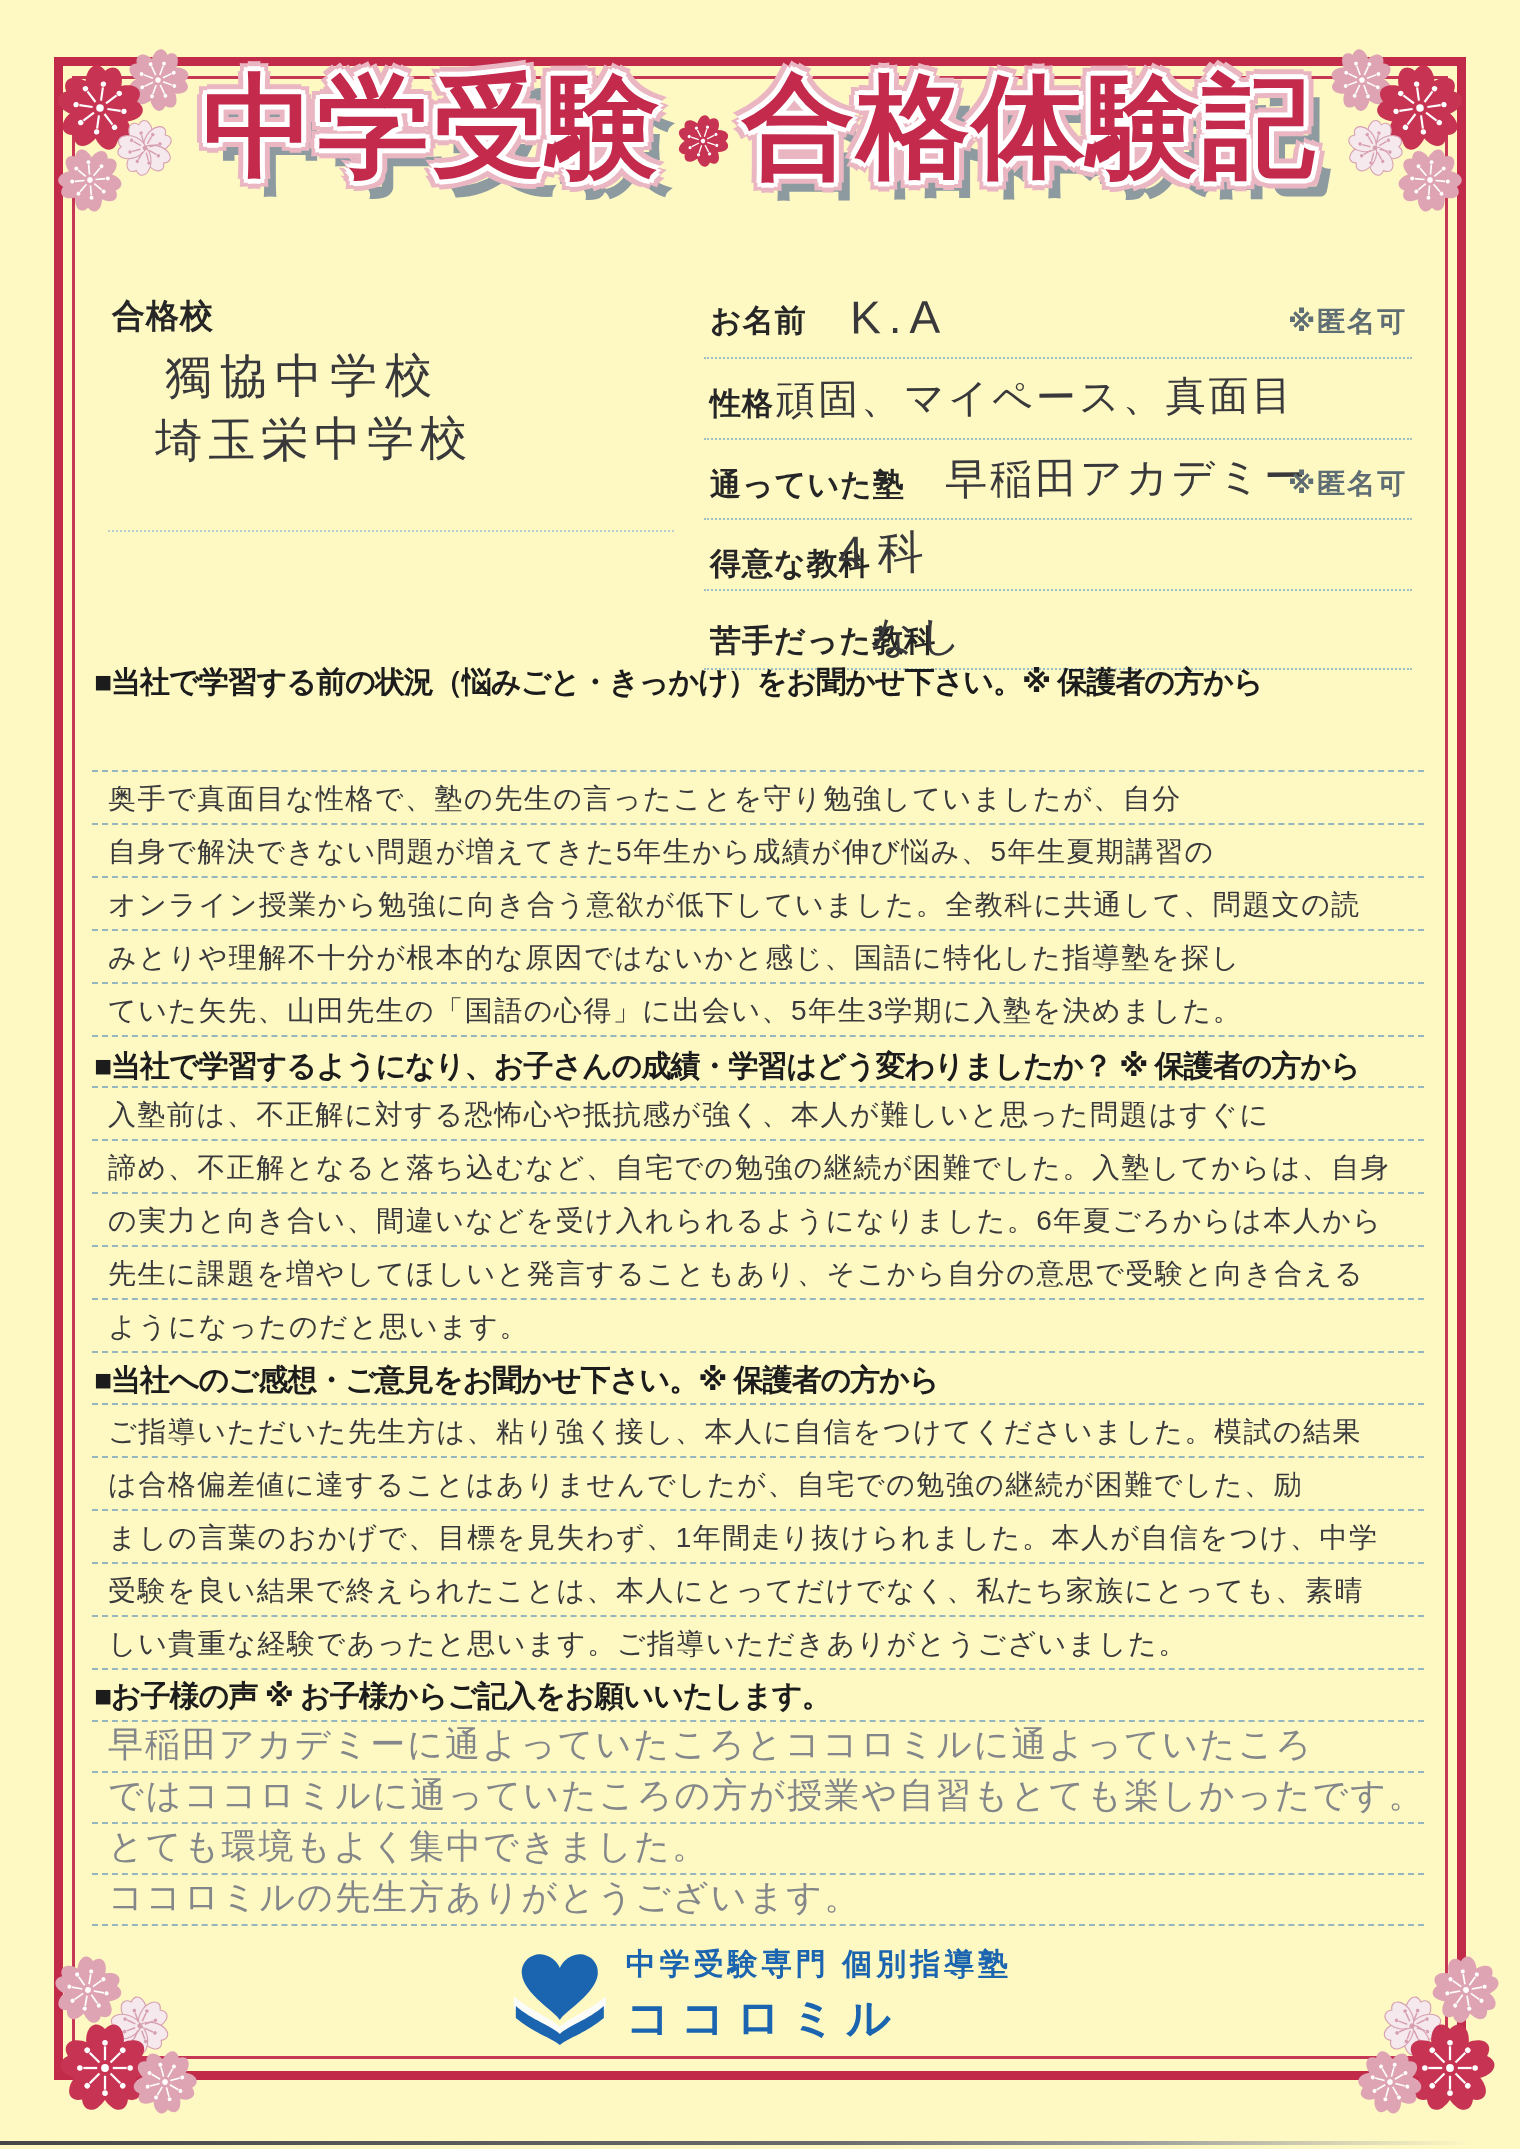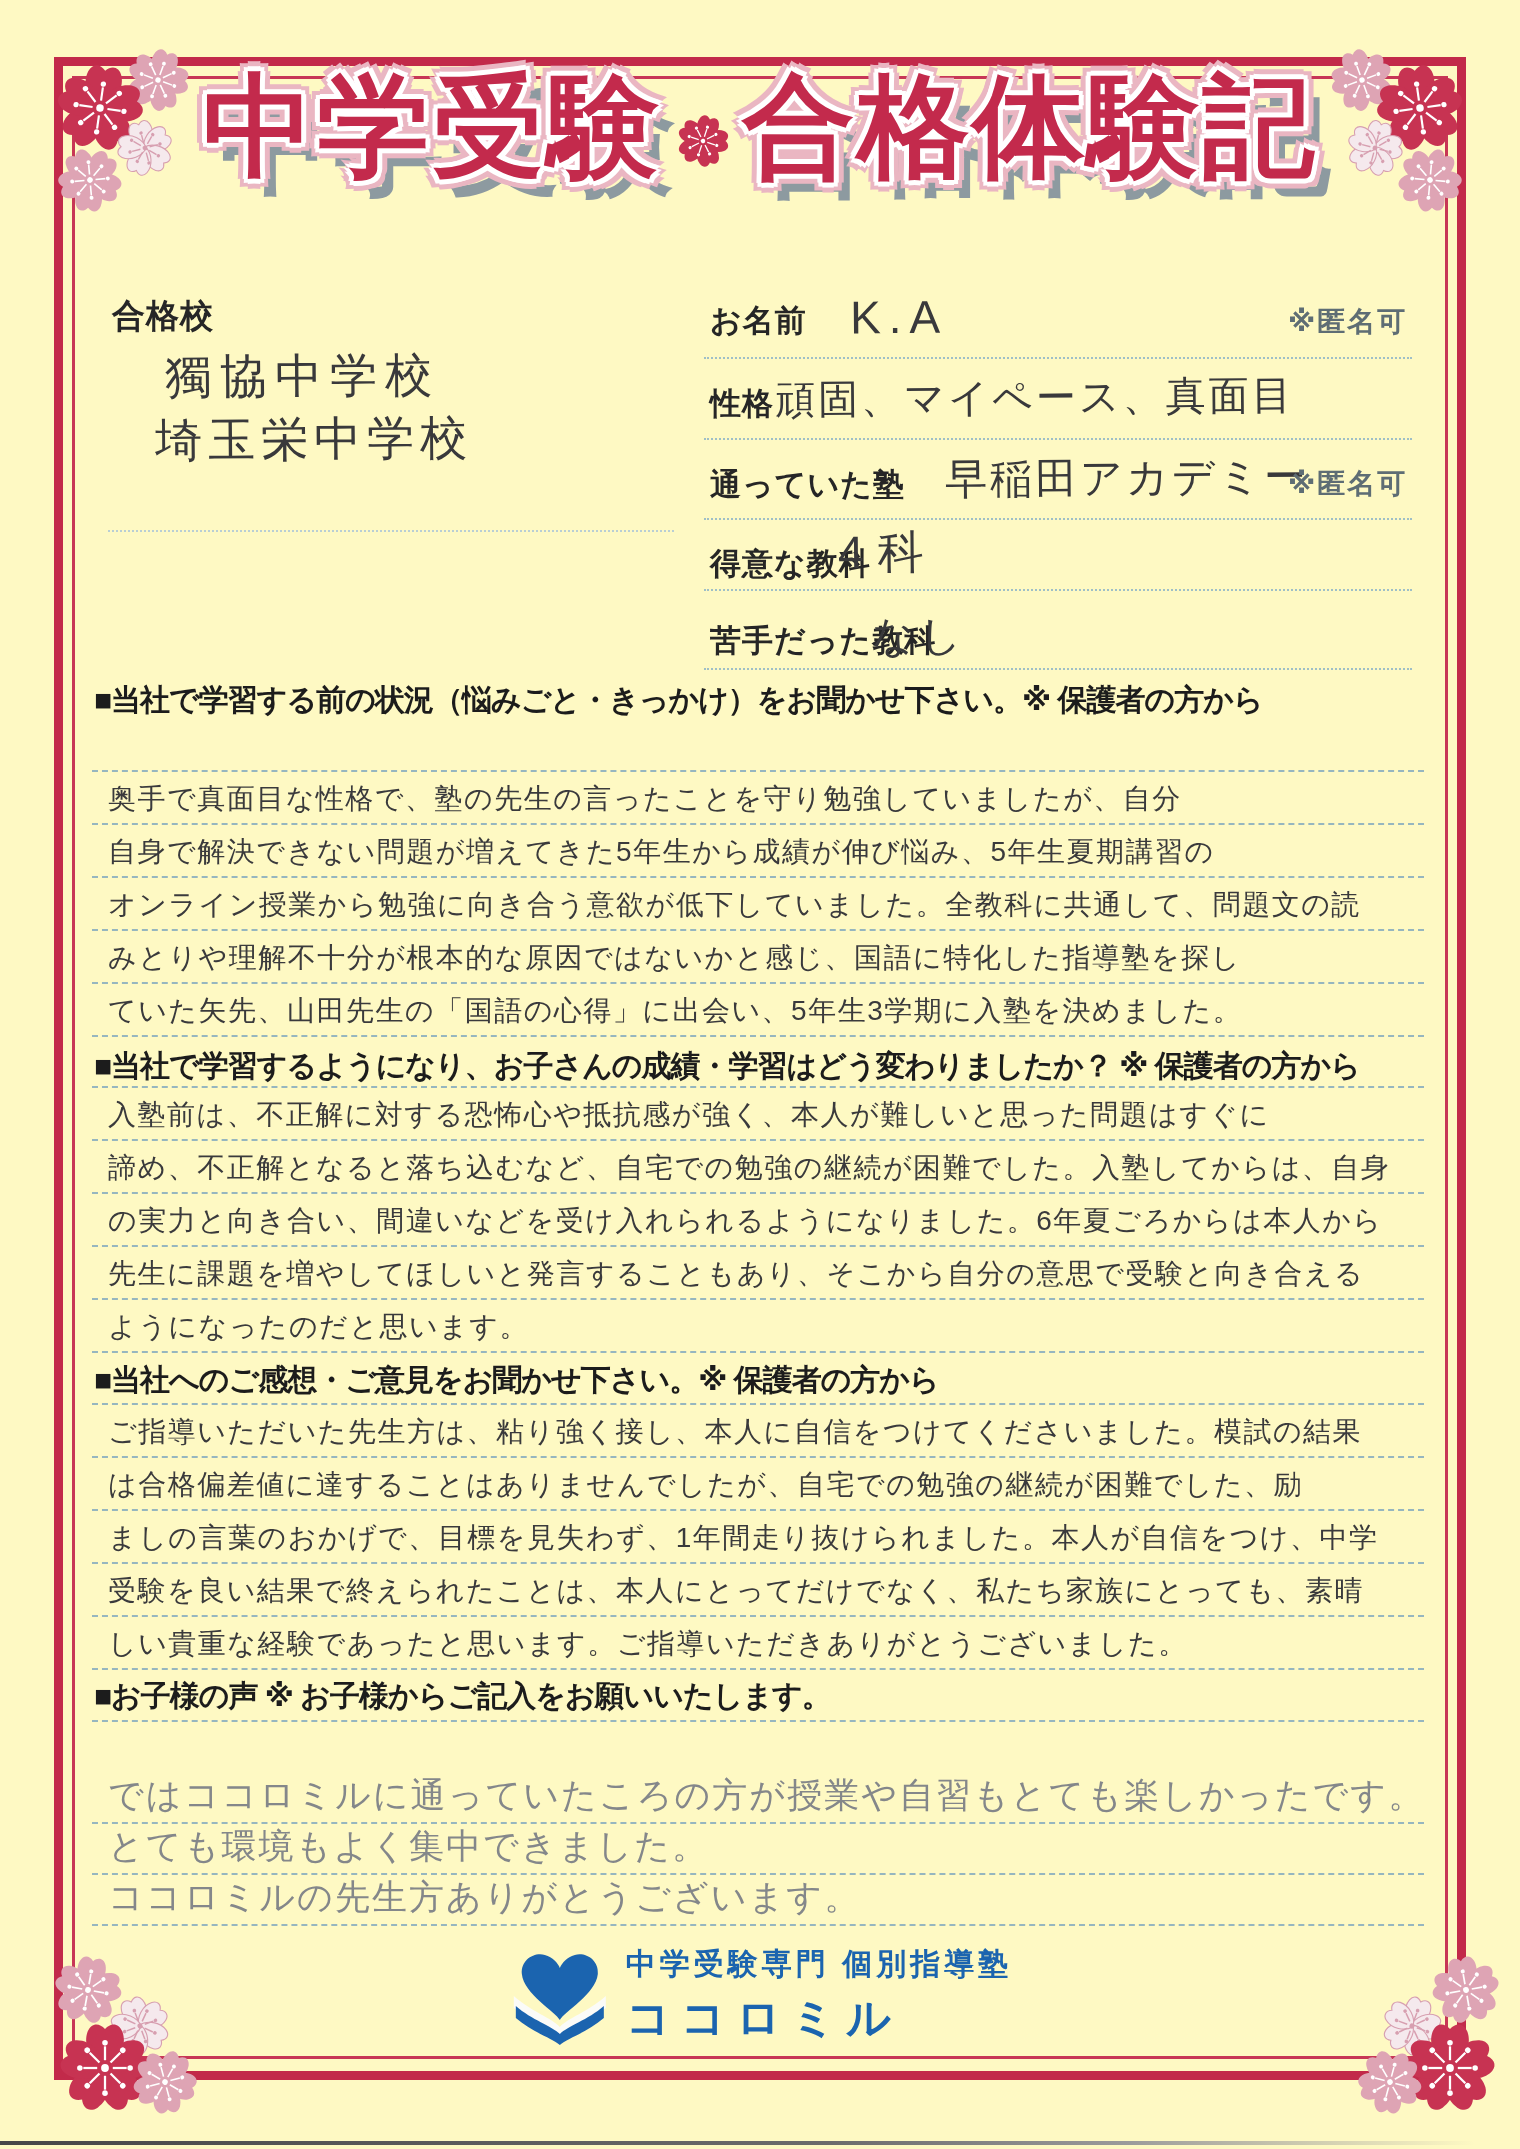--- a/index.html
+++ b/index.html
@@ -237,21 +237,21 @@
   <div class="fline" style="left:704px;top:518px;width:708px"></div>
 
   <div class="flabel" style="left:710px;top:543px">得意な教科</div>
   <div class="hw" style="left:838px;top:522px;font-size:46px;letter-spacing:14px">4科</div>
   <div class="fline" style="left:704px;top:589px;width:708px"></div>
 
   <div class="flabel" style="left:710px;top:620px">苦手だった教科</div>
   <div class="hw" style="left:872px;top:608px;font-size:42px;letter-spacing:4px">なし</div>
   <div class="fline" style="left:704px;top:668px;width:708px"></div>
 
-  <div class="sec-head" style="top:680px">■当社で学習する前の状況（悩みごと・きっかけ）をお聞かせ下さい。※ 保護者の方から</div>
+  <div class="sec-head" style="top:662px">■当社で学習する前の状況（悩みごと・きっかけ）をお聞かせ下さい。※ 保護者の方から</div>
   <div class="dash-top" style="top:770px"></div>
   <div class="wrow" style="top:770px">
       <span>奥手で真面目な性格で、塾の先生の言ったことを守り勉強していましたが、自分</span>
     </div>
   <div class="wrow" style="top:823px">
       <span>自身で解決できない問題が増えてきた5年生から成績が伸び悩み、5年生夏期講習の</span>
     </div>
   <div class="wrow" style="top:876px">
       <span>オンライン授業から勉強に向き合う意欲が低下していました。全教科に共通して、問題文の読</span>
     </div>
@@ -293,20 +293,23 @@
     </div>
   <div class="wrow" style="top:1562px">
       <span>受験を良い結果で終えられたことは、本人にとってだけでなく、私たち家族にとっても、素晴</span>
     </div>
   <div class="wrow" style="top:1615px">
       <span>しい貴重な経験であったと思います。ご指導いただきありがとうございました。</span>
     </div>
 
   <div class="sec-head" style="top:1676px">■お子様の声 ※ お子様からご記入をお願いいたします。</div>
   <div class="dash-top" style="top:1720px"></div>
+  <div class="wrow child" style="top:1720px">
+      <span>早稲田アカデミーに通よっていたころとココロミルに通よっていたころ</span>
+    </div>
   <div class="wrow child" style="top:1771px">
       <span>ではココロミルに通っていたころの方が授業や自習もとても楽しかったです。</span>
     </div>
   <div class="wrow child" style="top:1822px">
       <span>とても環境もよく集中できました。</span>
     </div>
   <div class="wrow child" style="top:1873px">
       <span>ココロミルの先生方ありがとうございます。</span>
     </div>
 

